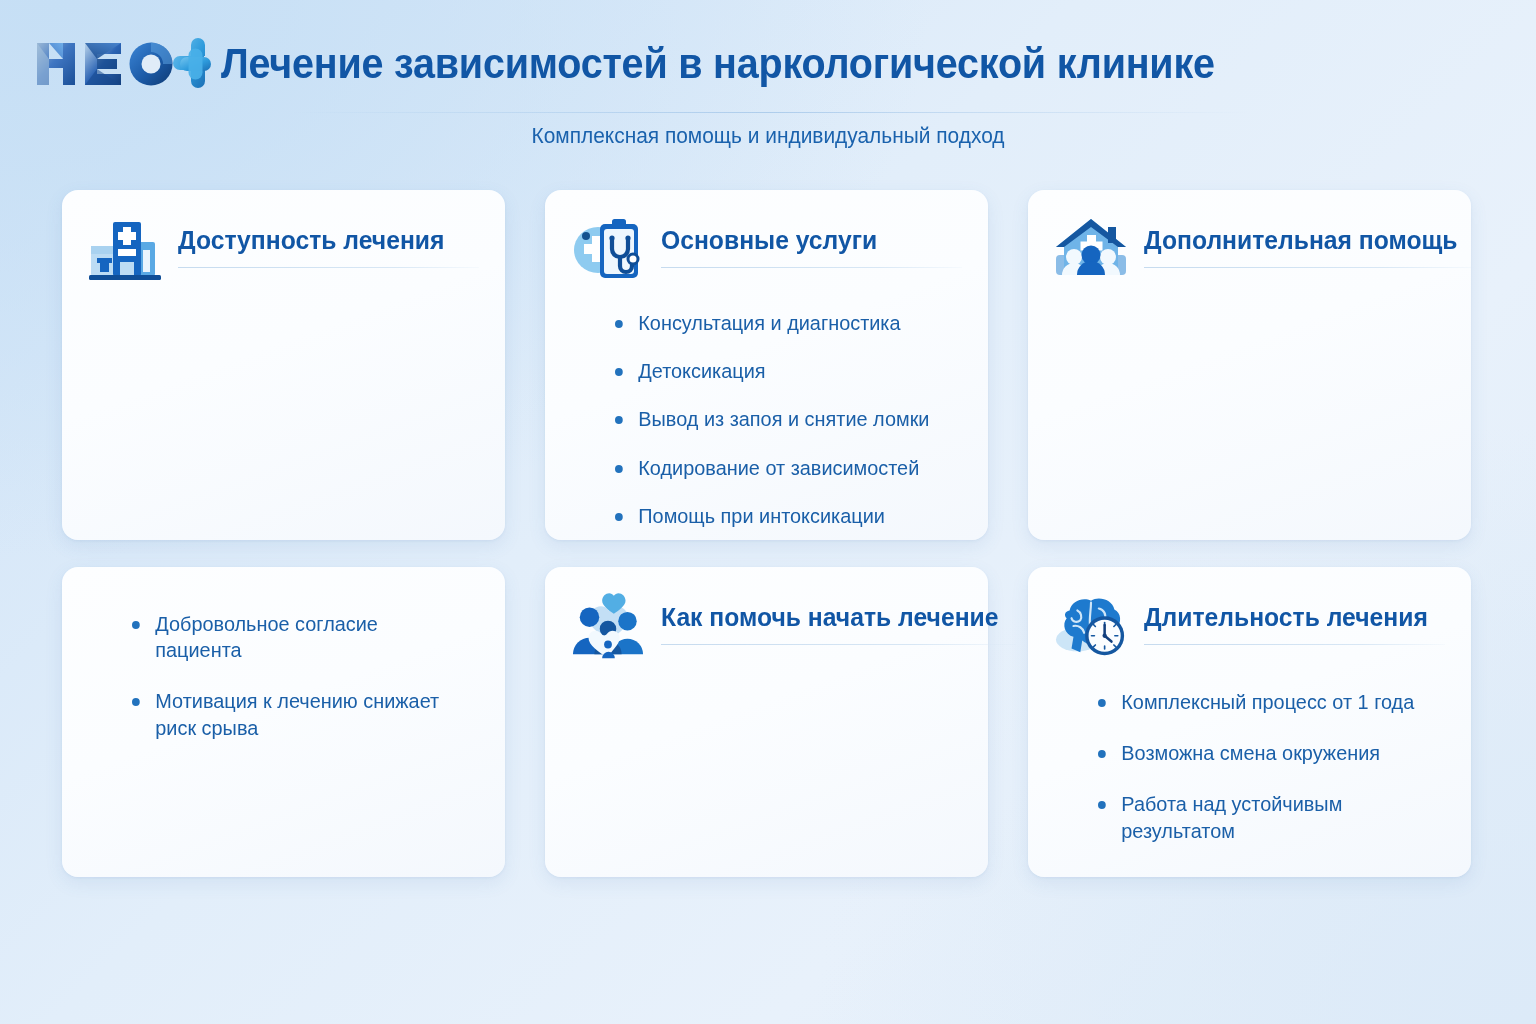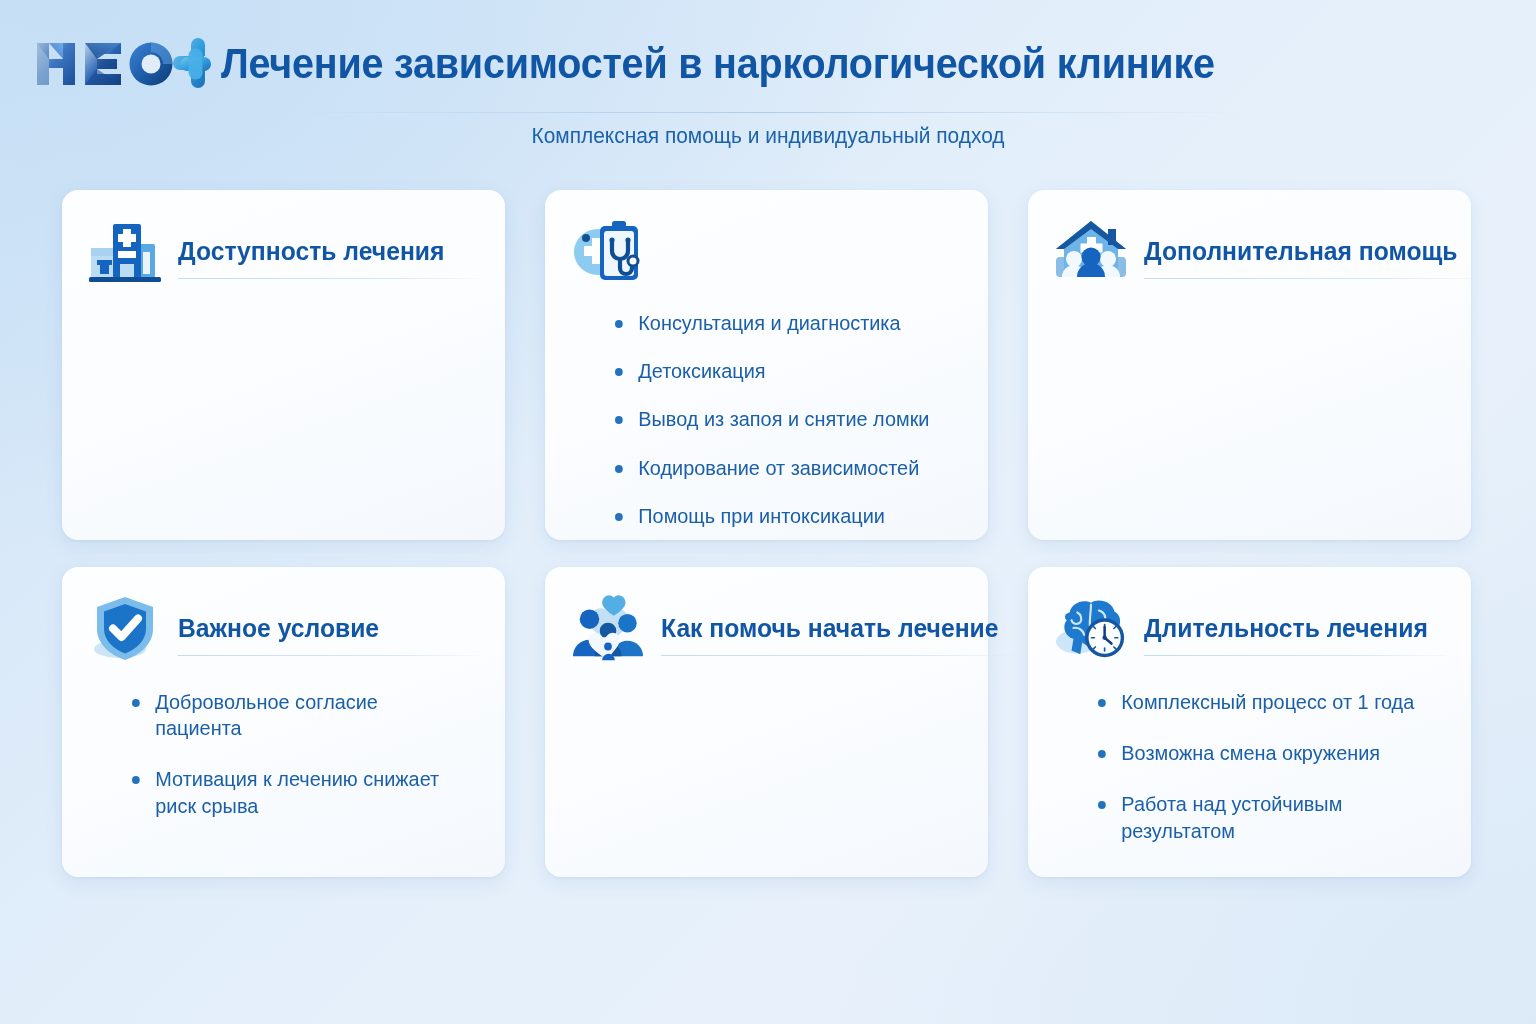--- a/index.html
+++ b/index.html
@@ -95,21 +95,21 @@
     position: relative;
     background: linear-gradient(160deg, #fdfeff 0%, #fbfdff 45%, #f4f8fd 100%);
     border-radius: 16px;
     box-shadow: 0 6px 18px rgba(70,120,175,0.10), 0 1px 3px rgba(70,120,175,0.08);
     padding: 22px 26px 20px 26px;
     box-sizing: border-box;
   }
 
   .card-head {
     display: flex;
-    align-items: center;
+    align-items: flex-start;
     gap: 16px;
     min-height: 78px;
   }
   .card-icon {
     flex: 0 0 auto;
     width: 74px;
     height: 74px;
     display: flex;
     align-items: center;
     justify-content: center;
@@ -267,20 +267,24 @@
             <rect x="28" y="10" width="38" height="54" rx="5" fill="#1565c0"></rect>
             <rect x="32" y="15" width="30" height="45" rx="3" fill="#eef7fe"></rect>
             <rect x="40" y="5" width="14" height="9" rx="2.5" fill="#1565c0"></rect>
             <path d="M40 25 v10 a8 8 0 0 0 16 0 v-10" fill="none" stroke="#0f4e97" stroke-width="4.2" stroke-linecap="round"></path>
             <path d="M48 43 v9 a6 6 0 0 0 12 0 v-3" fill="none" stroke="#0f4e97" stroke-width="4.2" stroke-linecap="round"></path>
             <circle cx="61" cy="45" r="5" fill="#ffffff" stroke="#0f4e97" stroke-width="3"></circle>
             <circle cx="40" cy="24" r="2.6" fill="#0f4e97"></circle>
             <circle cx="56" cy="24" r="2.6" fill="#0f4e97"></circle>
           </svg>
         </div>
+        <div class="card-title-wrap">
+          <div class="card-title">Основные услуги</div>
+          <div class="card-rule"></div>
+        </div>
       </div>
       <ul class="bullets">
         <li><span class="dot"></span><span>Консультация и диагностика</span></li>
         <li><span class="dot"></span><span>Детоксикация</span></li>
         <li><span class="dot"></span><span>Вывод из запоя и снятие ломки</span></li>
         <li><span class="dot"></span><span>Кодирование от зависимостей</span></li>
         <li><span class="dot"></span><span>Помощь при интоксикации</span></li>
       </ul>
     </div>
 
@@ -303,34 +307,20 @@
           </svg>
         </div>
         <div class="card-title-wrap">
           <div class="card-title">Дополнительная помощь</div>
           <div class="card-rule"></div>
         </div>
       </div>
     </div>
 
     <div class="card">
-      <div class="card-head">
-        <div class="card-icon">
-          <svg width="70" height="70" viewBox="0 0 70 70">
-            <ellipse cx="30" cy="56" rx="26" ry="9" fill="#bcdcf4" opacity="0.75"></ellipse>
-            <path d="M35 4 L63 14 V36 C63 51 50 62 35 67 C20 62 7 51 7 36 V14 Z" fill="#7cbcea"></path>
-            <path d="M35 11 L56 18.5 V36 C56 47.5 46 56.5 35 60.5 C24 56.5 14 47.5 14 36 V18.5 Z" fill="#1b74c8"></path>
-            <path d="M23 35.5 L31.5 44 L48 25.5" fill="none" stroke="#ffffff" stroke-width="8" stroke-linecap="round" stroke-linejoin="round"></path>
-          </svg>
-        </div>
-        <div class="card-title-wrap">
-          <div class="card-title">Важное условие</div>
-          <div class="card-rule"></div>
-        </div>
-      </div>
       <ul class="bullets">
         <li><span class="dot"></span><span>Добровольное согласие пациента</span></li>
         <li><span class="dot"></span><span>Мотивация к лечению снижает риск срыва</span></li>
       </ul>
     </div>
 
     <div class="card">
       <div class="card-head">
         <div class="card-icon">
           <svg width="76" height="70" viewBox="0 0 76 70">

